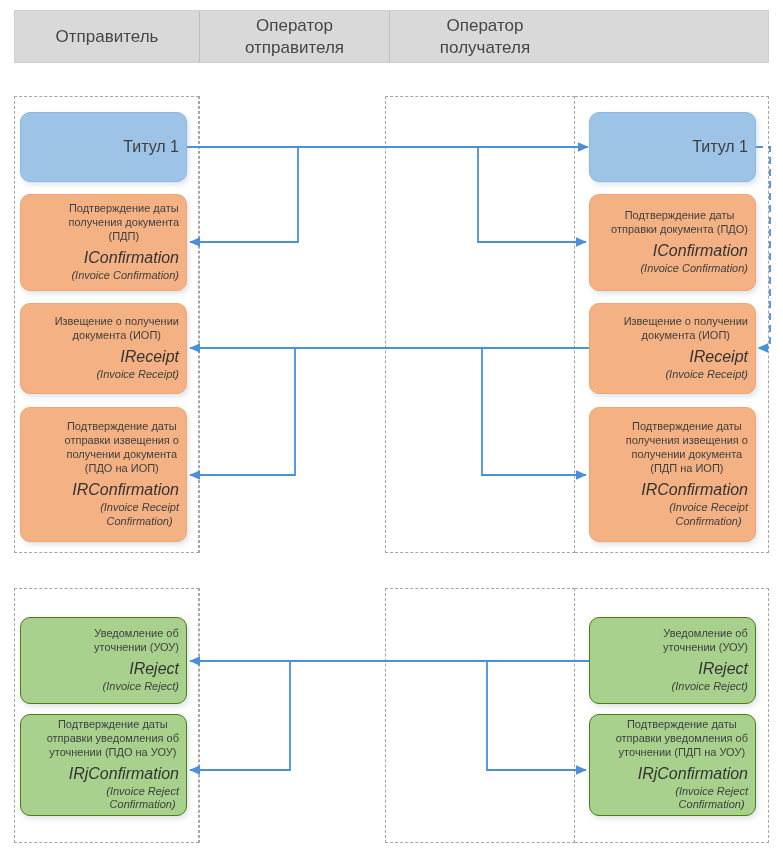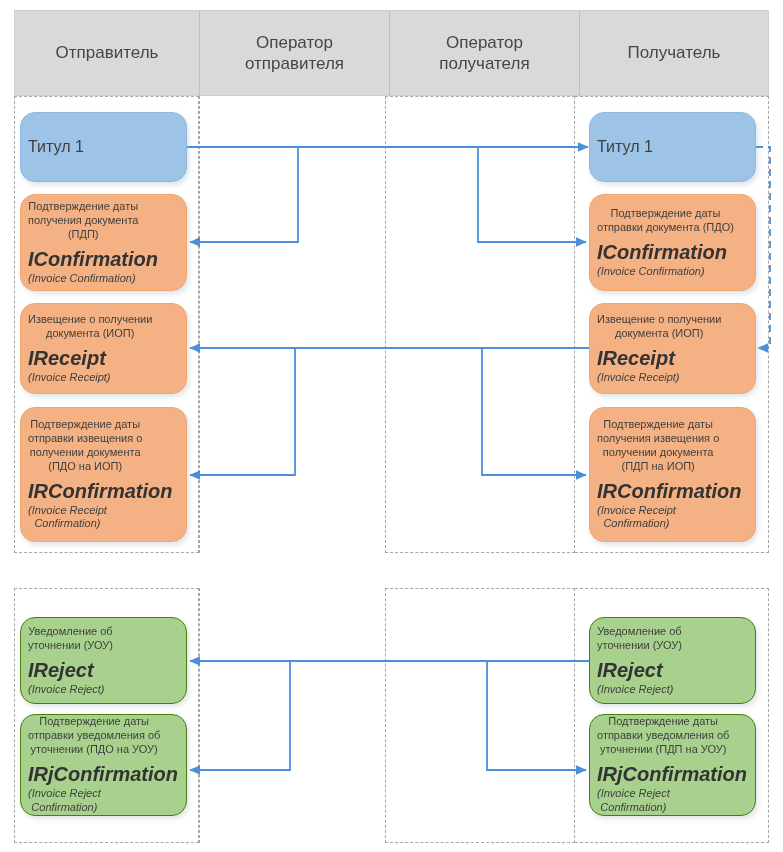--- a/index.html
+++ b/index.html
@@ -12,21 +12,21 @@
     width:783px;
     height:852px;
     background:#ffffff;
     overflow:hidden;
   }
 
   
   .header-band{
     position:absolute;
     left:14px; top:10px;
-    width:755px; height:86px;
+    width:755px; height:53px;
     background:#d9d9d9;
     border:1px solid #cfcfcf;
     box-sizing:border-box;
     display:flex;
   }
   .header-cell{
     flex:0 0 auto;
     display:flex;
     align-items:center;
     justify-content:center;
@@ -51,24 +51,24 @@
   .lane-sep{
     position:absolute;
     width:0;
     border-left:1px dashed #a6a6a6;
   }
 
   
   .node{
     position:absolute;
     box-sizing:border-box;
-    border-radius:15px;
+    border-radius:10px;
     display:flex;
     flex-direction:column;
-    align-items:flex-start;
+    align-items:flex-end;
     justify-content:center;
     text-align:center;
     padding:0 7px;
     color:#404040;
     box-shadow:2px 3px 5px rgba(150,170,190,.30);
   }
   .node.blue{
     background:#9dc3e6;
     border:1px solid #8db8e2;
   }
@@ -86,22 +86,22 @@
     line-height:1.2;
     white-space:pre-line;
   }
   .node .ru{
     font-size:11px;
     line-height:1.27;
     white-space:pre-line;
     color:#3f3f3f;
   }
   .node .code{
-    font-size:20px;
-    font-weight:bold;
+    font-size:16px;
+    font-weight:normal;
     font-style:italic;
     line-height:1.3;
     margin-top:4px;
     color:#333333;
     white-space:pre-line;
   }
   .node .en{
     font-size:11px;
     font-style:italic;
     line-height:1.25;
@@ -121,21 +121,20 @@
 <body>
 
 <div id="stage">
 
   <div class="header-band">
     <div class="header-cell" style="width:185px;">Отправитель</div>
     <div class="header-cell" style="width:190px;">Оператор
 отправителя</div>
     <div class="header-cell" style="width:190px;">Оператор
 получателя</div>
-    <div class="header-cell" style="width:188px;">Получатель</div>
   </div>
 
   <div class="lane-region" style="left:14px; top:96px; width:185px; height:457px;"></div>
   <div class="lane-region" style="left:385px; top:96px; width:190px; height:457px;"></div>
   <div class="lane-region" style="left:575px; top:96px; width:194px; height:457px; border-left:none;"></div>
   <div class="lane-sep" style="left:199px; top:96px; height:457px;"></div>
 
   <div class="lane-region" style="left:14px; top:588px; width:185px; height:255px;"></div>
   <div class="lane-region" style="left:385px; top:588px; width:190px; height:255px;"></div>
   <div class="lane-region" style="left:575px; top:588px; width:194px; height:255px; border-left:none;"></div>

